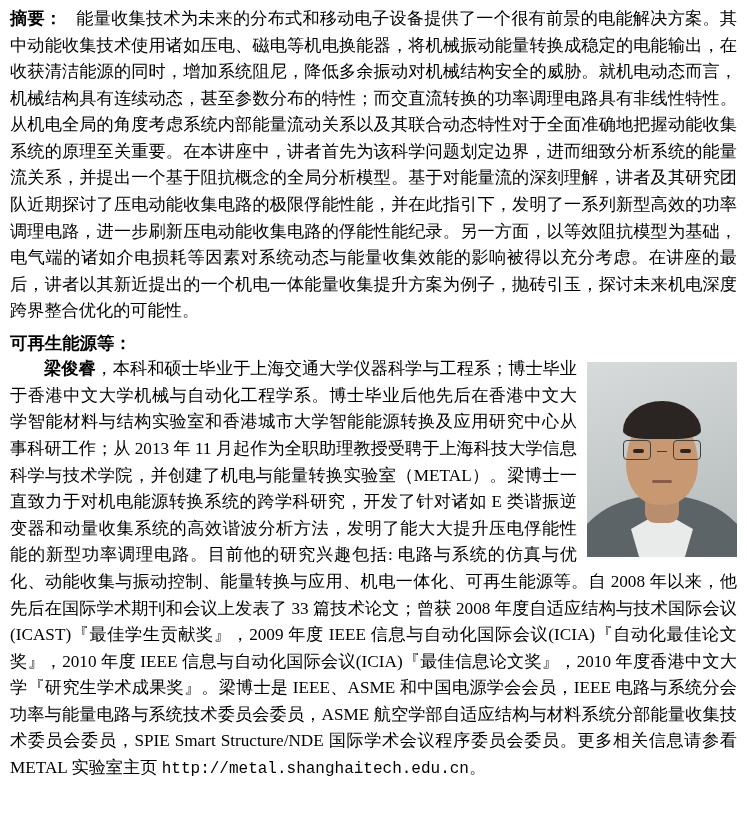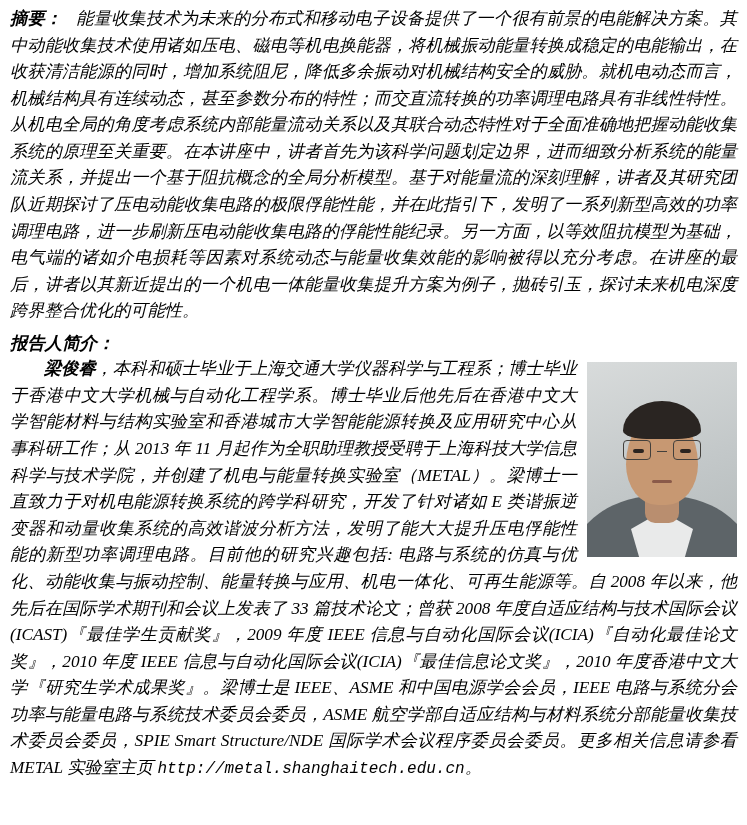--- a/index.html
+++ b/index.html
@@ -13,21 +13,20 @@
     font-family: "Liberation Serif", serif;
     color: #000000;
     overflow: hidden;
   }
   .page {
     position: relative;
     width: 747px;
     height: 705px;
     box-sizing: border-box;
     padding: 6px 10px 0 10px;
-    font-style: italic;
   }
   .abstract-block {
     font-size: 17.2px;
     line-height: 1.545;
     text-align: justify;
     text-justify: inter-ideograph;
   }
   .abstract-label {
     font-weight: bold;
     letter-spacing: 0px;
@@ -174,21 +173,21 @@
 </style>
 </head>
 <body>
 
 <div class="page">
 
   <div class="abstract-block">
     <span class="abstract-label">摘要：</span><span class="abstract-gap"></span><span>能量收集技术为未来的分布式和移动电子设备提供了一个很有前景的电能解决方案。其中动能收集技术使用诸如压电、磁电等机电换能器，将机械振动能量转换成稳定的电能输出，在收获清洁能源的同时，增加系统阻尼，降低多余振动对机械结构安全的威胁。就机电动态而言，机械结构具有连续动态，甚至参数分布的特性；而交直流转换的功率调理电路具有非线性特性。从机电全局的角度考虑系统内部能量流动关系以及其联合动态特性对于全面准确地把握动能收集系统的原理至关重要。在本讲座中，讲者首先为该科学问题划定边界，进而细致分析系统的能量流关系，并提出一个基于阻抗概念的全局分析模型。基于对能量流的深刻理解，讲者及其研究团队近期探讨了压电动能收集电路的极限俘能性能，并在此指引下，发明了一系列新型高效的功率调理电路，进一步刷新压电动能收集电路的俘能性能纪录。另一方面，以等效阻抗模型为基础，电气端的诸如介电损耗等因素对系统动态与能量收集效能的影响被得以充分考虑。在讲座的最后，讲者以其新近提出的一个机电一体能量收集提升方案为例子，抛砖引玉，探讨未来机电深度跨界整合优化的可能性。</span>
   </div>
 
-  <div class="bio-heading">报告人简介：</div>
+  <div class="bio-heading">可再生能源等：</div>
 
   <div class="bio-body clearfix">
     <div class="portrait">
       <div class="p-bg"></div>
       <div class="p-shoulders"></div>
       <div class="p-shirt"></div>
       <div class="p-neck"></div>
       <div class="p-head"></div>
       <div class="p-hair"></div>
       <div class="p-glass left"></div>

